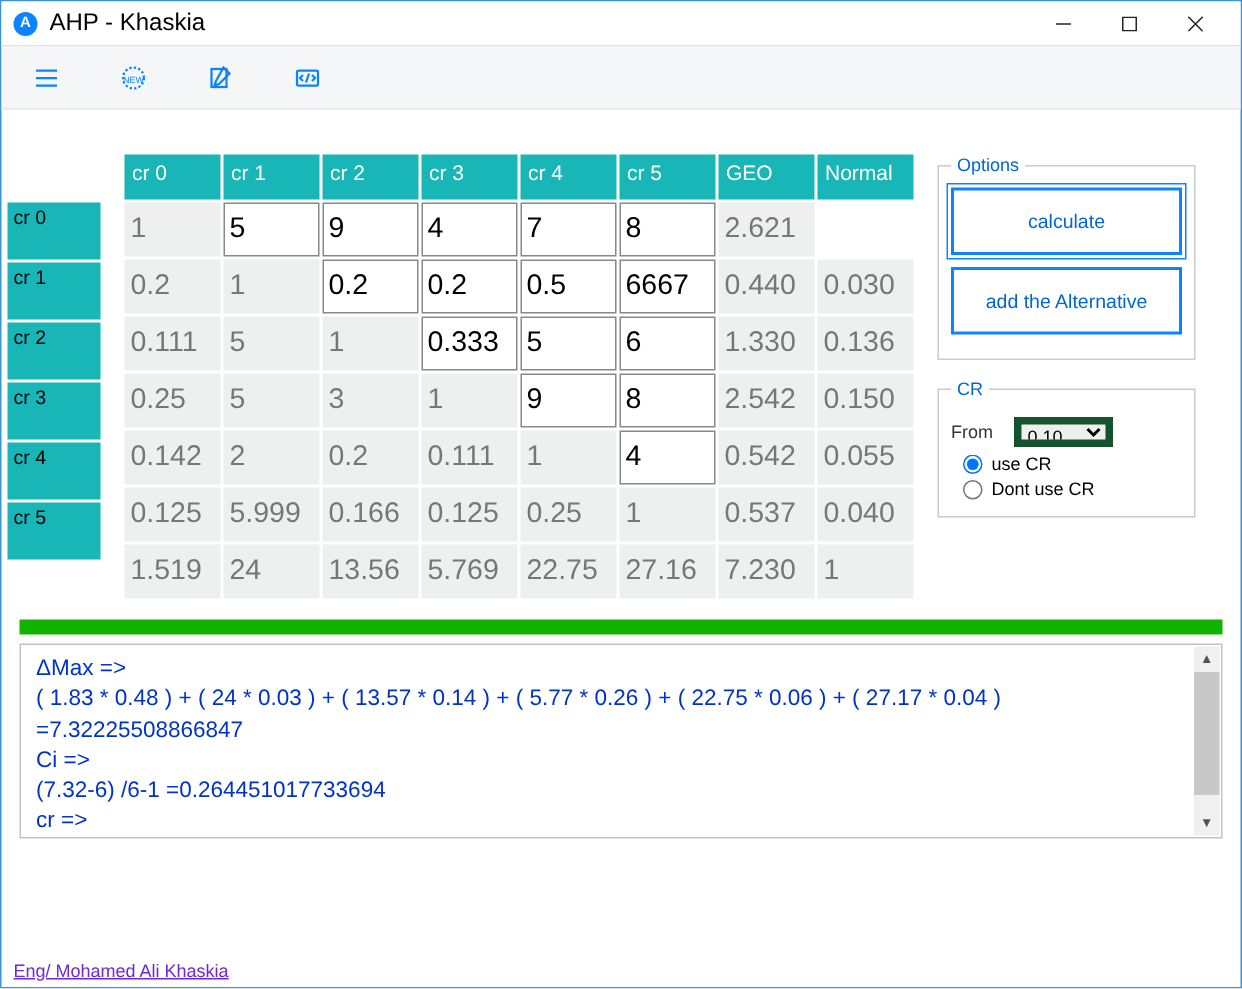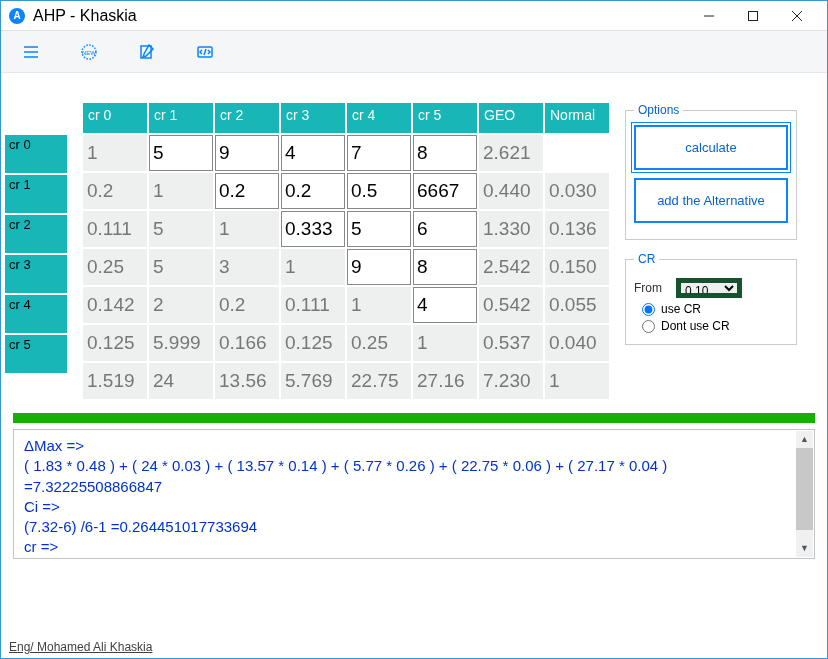--- a/index.html
+++ b/index.html
@@ -95,21 +95,21 @@
   .logbox .scroll {
     position: absolute; right: 1px; top: 1px; bottom: 1px; width: 17px;
     background: #f0f0f0; display: flex; flex-direction: column;
   }
   .logbox .scroll .arrow { height: 17px; display:flex; align-items:center; justify-content:center; font-size:9px; color:#555;}
   .logbox .scroll .thumb { flex: 0 0 82px; background: #c8c8c8; margin: 0; }
   .logbox .scroll .track { flex: 1; }
 
   
   .footer { position: absolute; left: 8px; bottom: 4px; font-size: 12px; }
-  .footer a { color: #404040; text-decoration: underline; }
+  .footer a { color: #6d28d9; text-decoration: underline; }
 </style>
 </head>
 <body>
 
 <div class="window">
 
   <div class="titlebar">
     <div class="appicon">A</div>
     <div class="title">AHP - Khaskia</div>
     <div class="spacer"></div>

